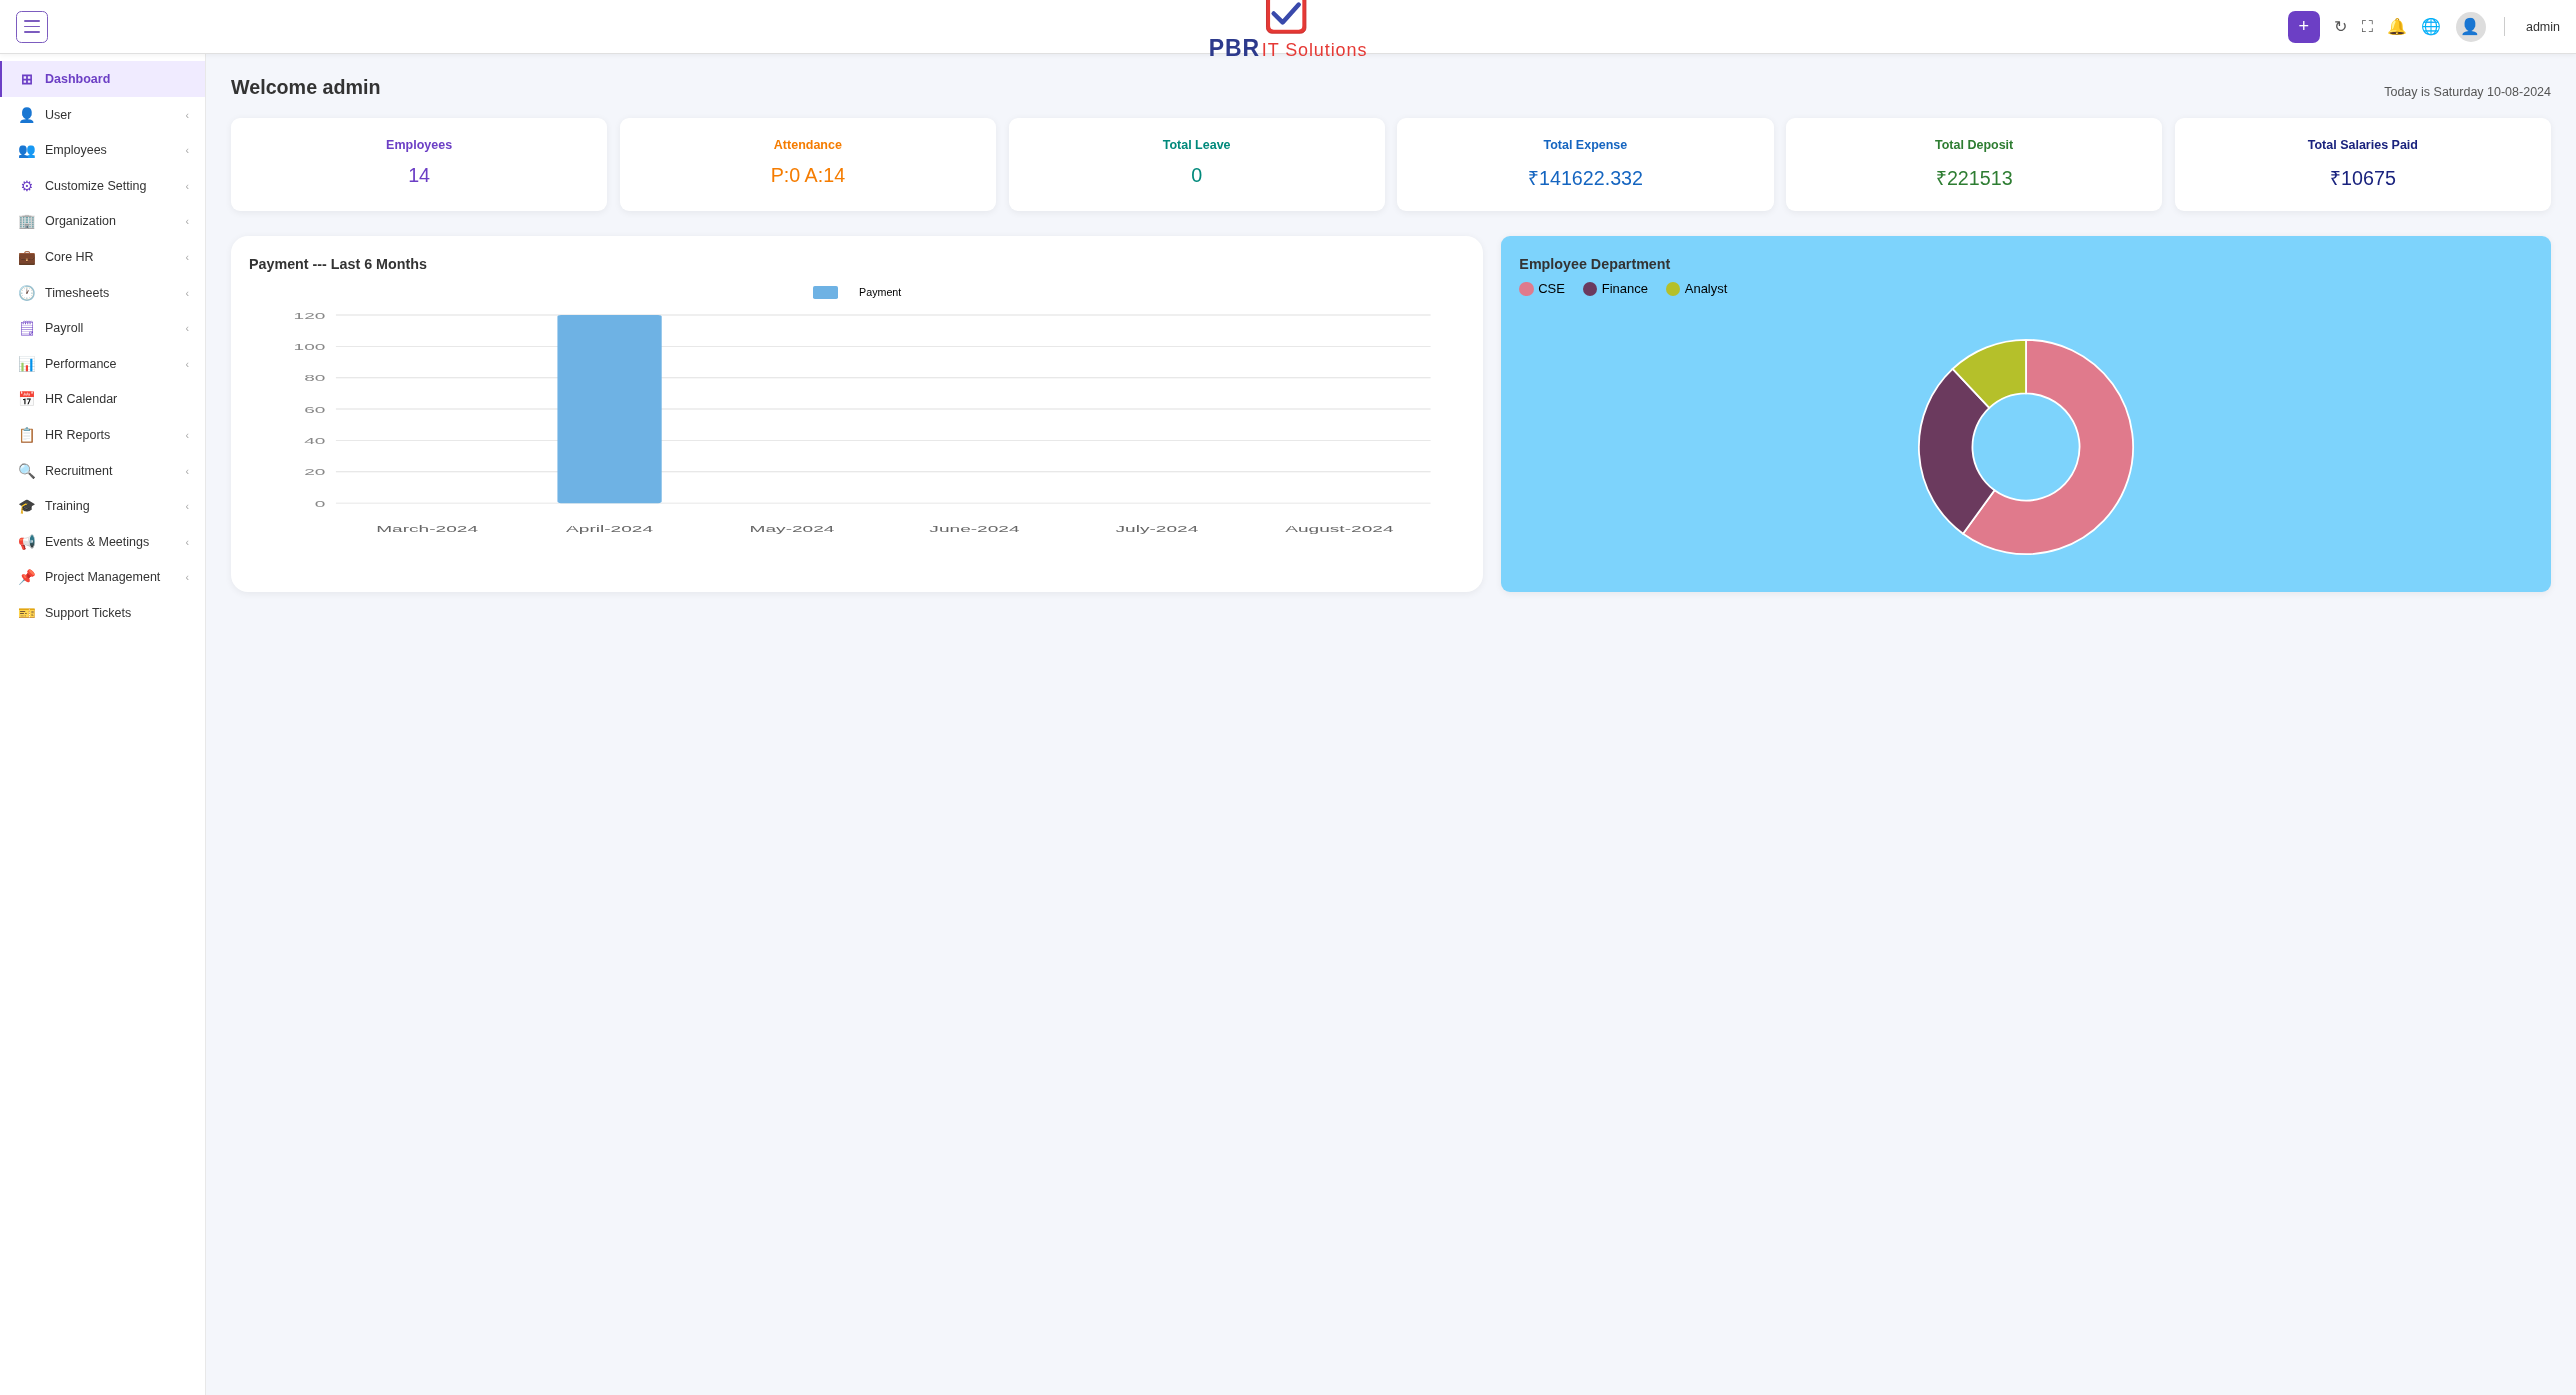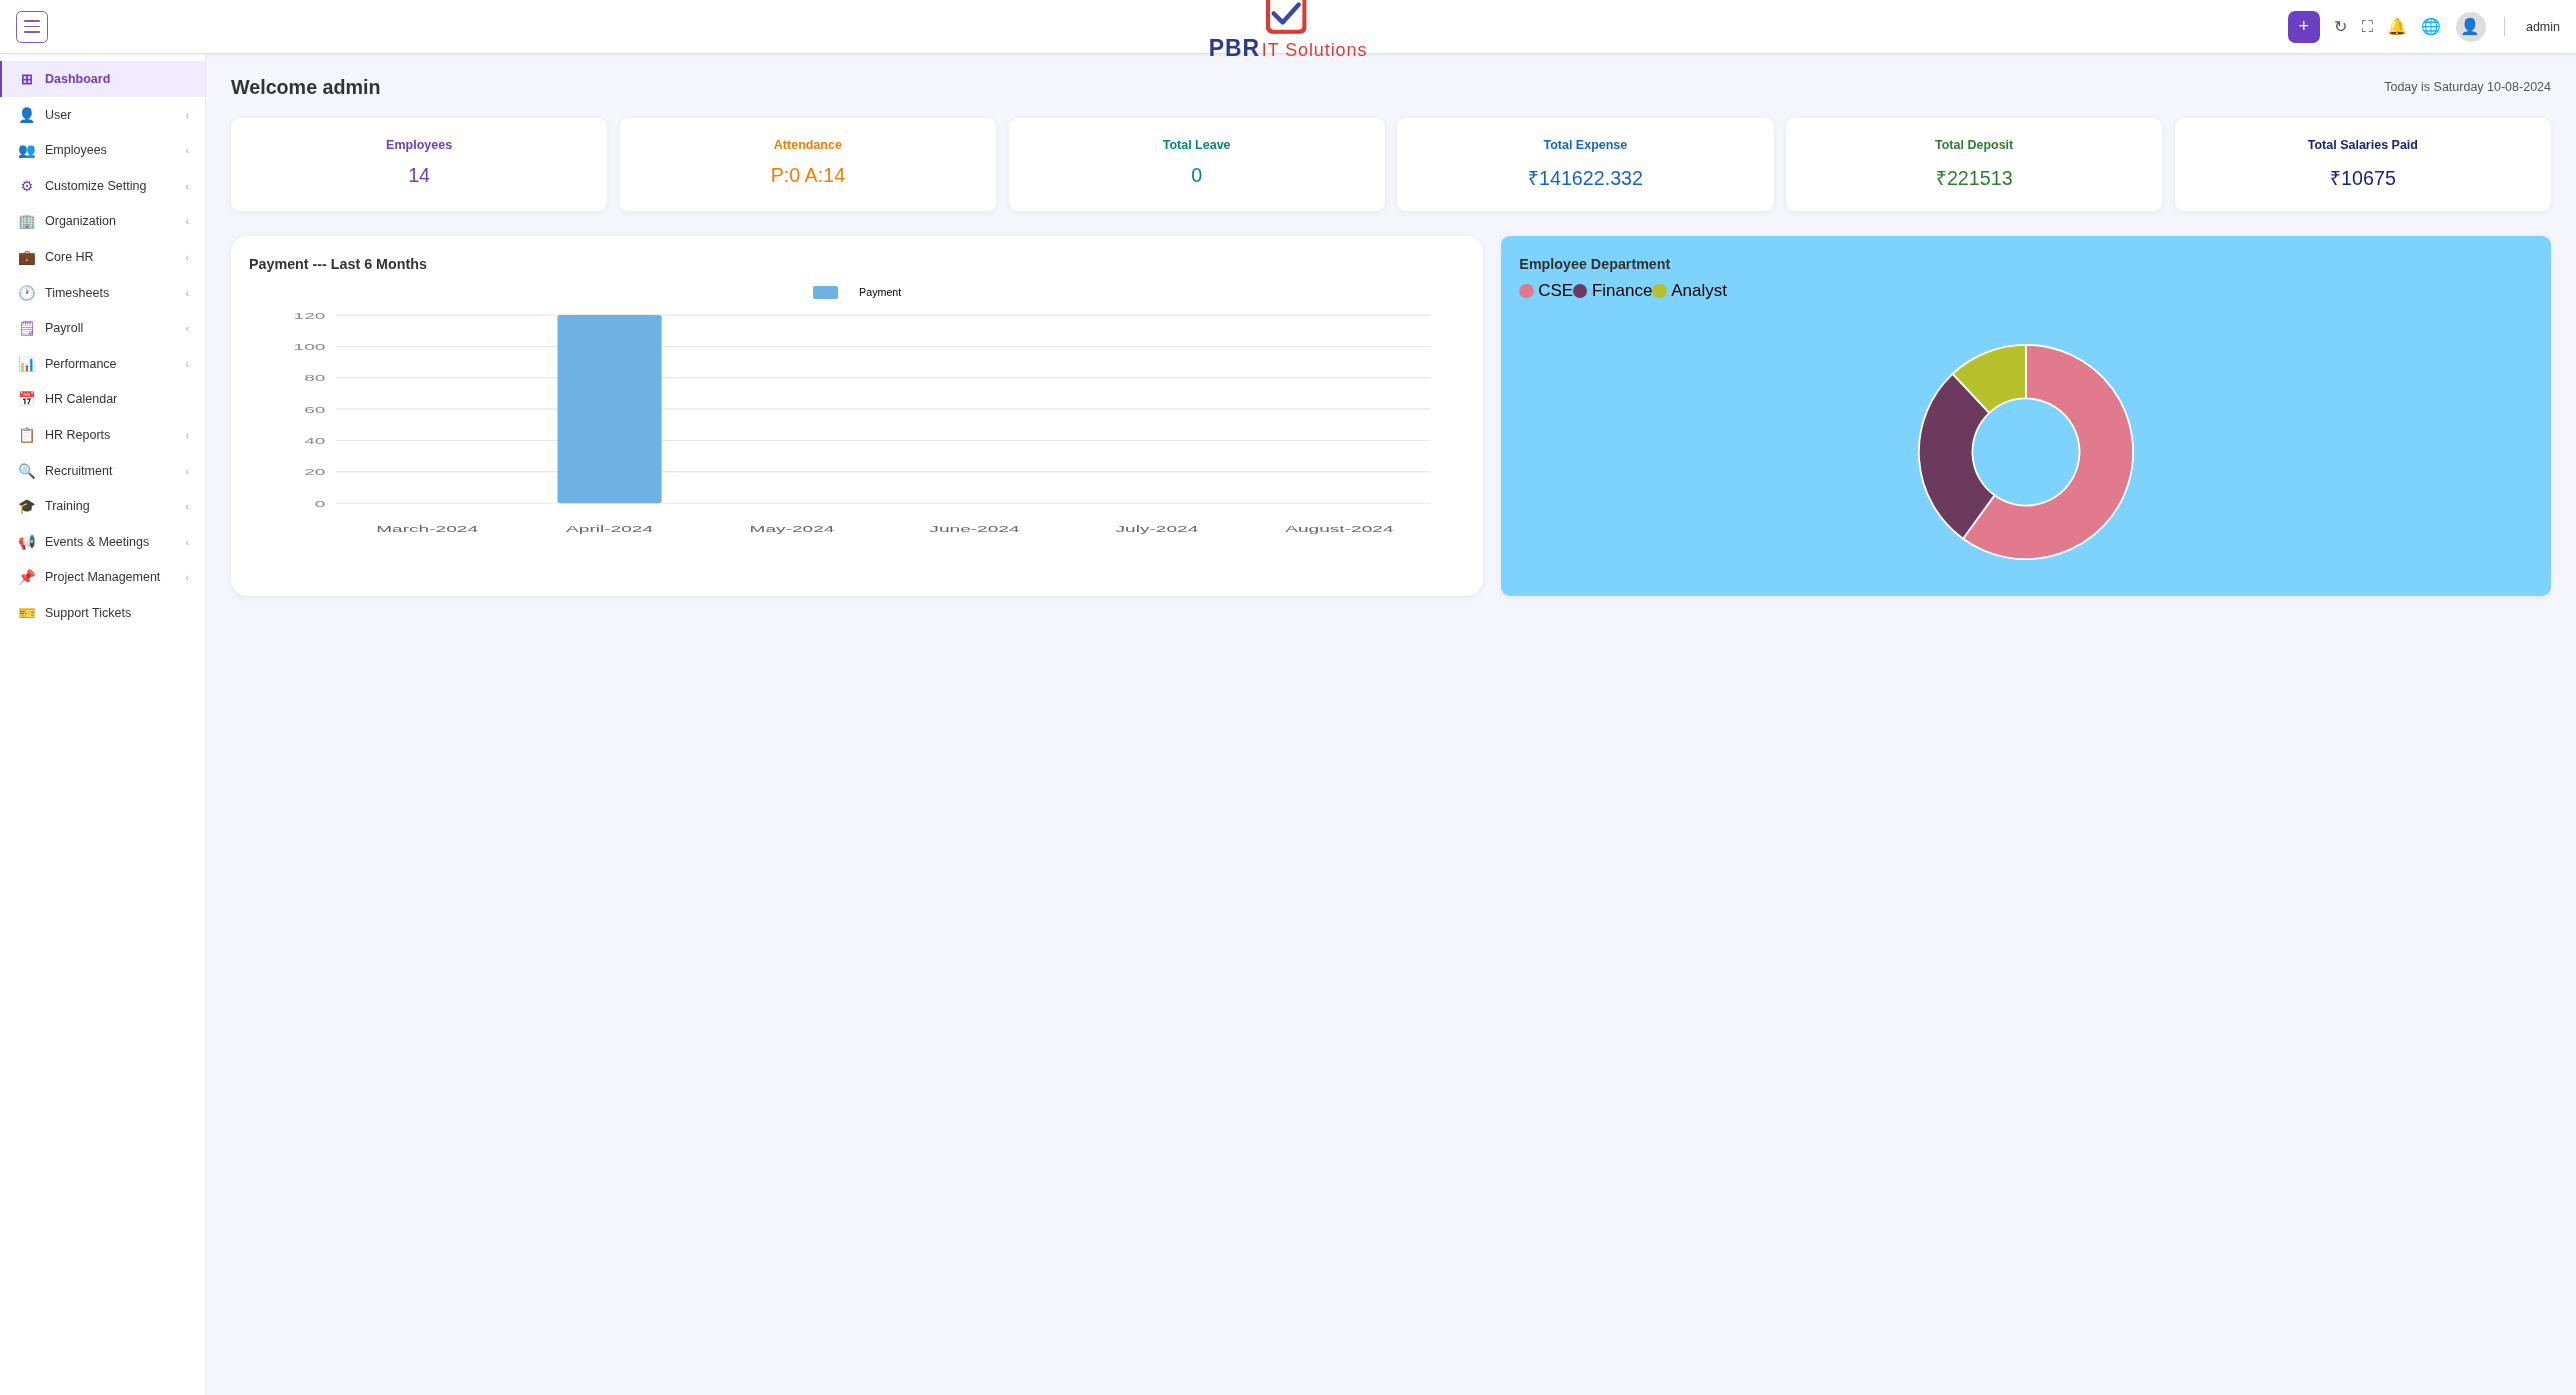--- a/index.html
+++ b/index.html
@@ -56,21 +56,21 @@
     .nav-item .nav-left { display: flex; align-items: center; gap: 9px; }
     .nav-icon { font-size: 14.3px; color: #6c3fc5; width: 18px; text-align: center; }
     .chevron { font-size: 10.7px; color: #aaa; }
 
     
     .main { flex: 1; overflow-y: auto; padding: 21.5px 25px; }
     .main::-webkit-scrollbar { width: 5.4px; }
     .main::-webkit-scrollbar-thumb { background: #ccc; border-radius: 3.6px; }
 
     
-    .header-row { display: flex; align-items: center; justify-content: space-between; margin-bottom: 19.7px; }
+    .header-row { display: flex; align-items: flex-end; justify-content: space-between; margin-bottom: 19.7px; }
     .welcome-title { font-size: 19.7px; font-weight: 600; color: #333; }
     .date-label { font-size: 12.5px; color: #555; }
 
     
     .stat-cards { display: flex; gap: 12.5px; margin-bottom: 25px; }
     .stat-card {
       flex: 1; background: #fff; border-radius: 9px; padding: 19.7px 16px;
       box-shadow: 0 1.8px 7.2px rgba(0,0,0,0.06); text-align: center;
     }
     .stat-card-label { font-size: 12.5px; font-weight: 600; margin-bottom: 12.5px; }
@@ -92,21 +92,21 @@
     .donut-panel {
       flex: 1; background: #7dd3fc; border-radius: 9px;
       padding: 19.7px 18px; box-shadow: 0 1.8px 7.2px rgba(0,0,0,0.06);
     }
     .donut-panel-title { font-size: 14.3px; font-weight: 600; color: #333; margin-bottom: 9px; }
     .bar-chart-legend { display: flex; align-items: center; gap: 21px; justify-content: center; margin-bottom: 7.2px; font-size: 10.7px; }
     .legend-color-box { width: 25px; height: 12.5px; background: #6eb2e4; border-radius: 1.8px; }
     .bar-chart-svg { width: 100%; height: 233px; }
 
     
-    .donut-legend { display: flex; margin-bottom: 26px; font-size: 17px; }
+    .donut-legend { display: flex; gap: 18px; margin-bottom: 26px; font-size: 13px; }
     .legend-dot { width: 14.3px; height: 14.3px; border-radius: 50%; display: inline-block; margin-right: 4.5px; vertical-align: middle; }
     .donut-svg-wrap { display: flex; justify-content: center; }
   </style>
 </head>
 <body>
 
 <nav class="topnav">
   <div class="topnav-left">
     <button class="hamburger-btn">
       <span></span>

